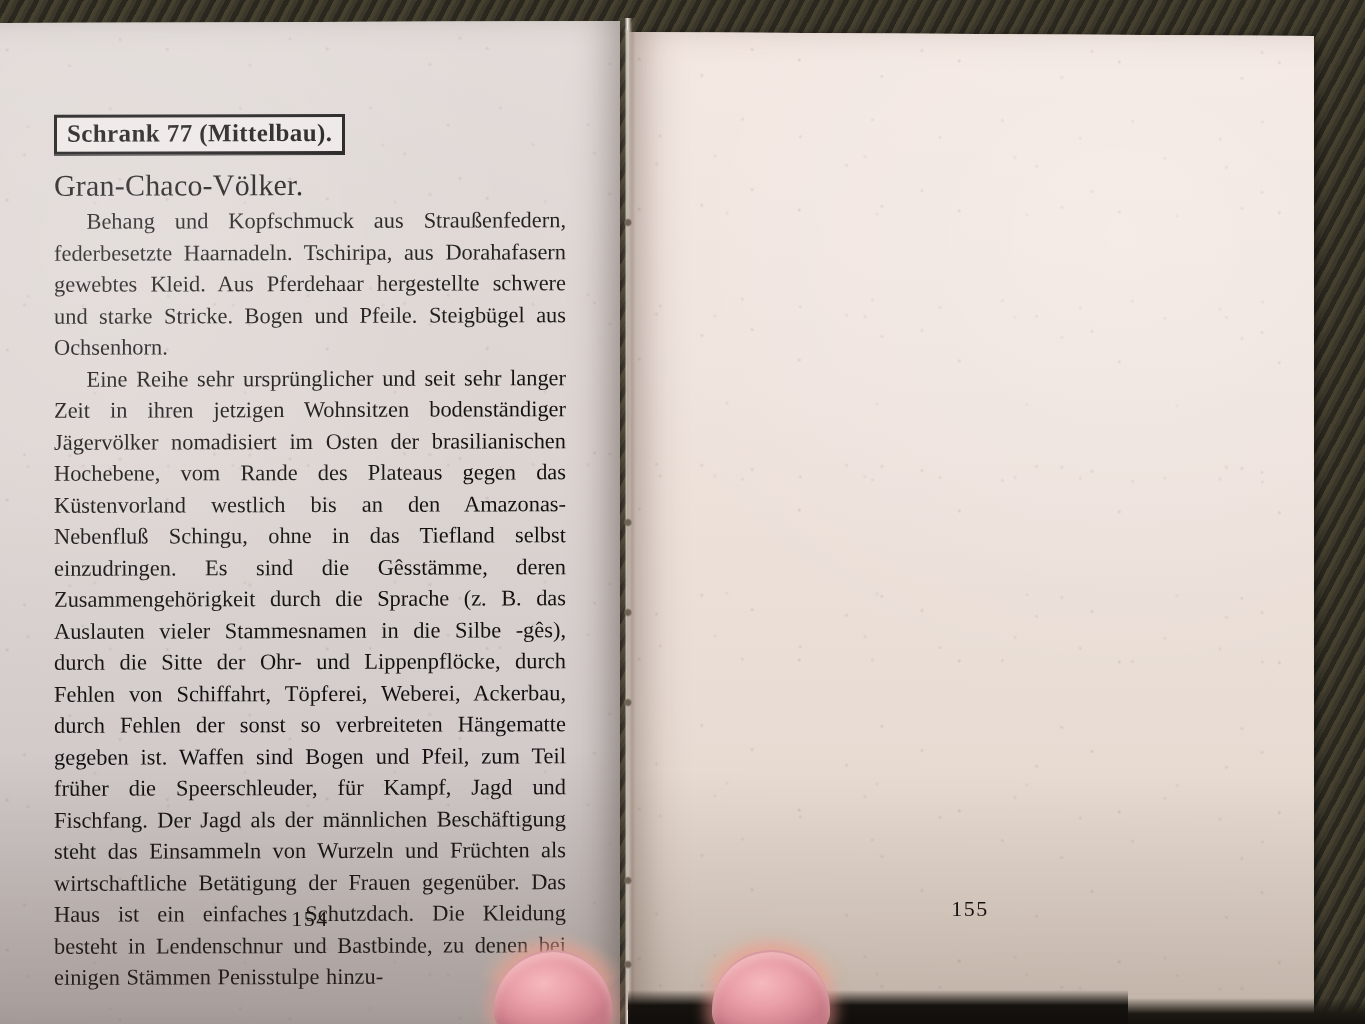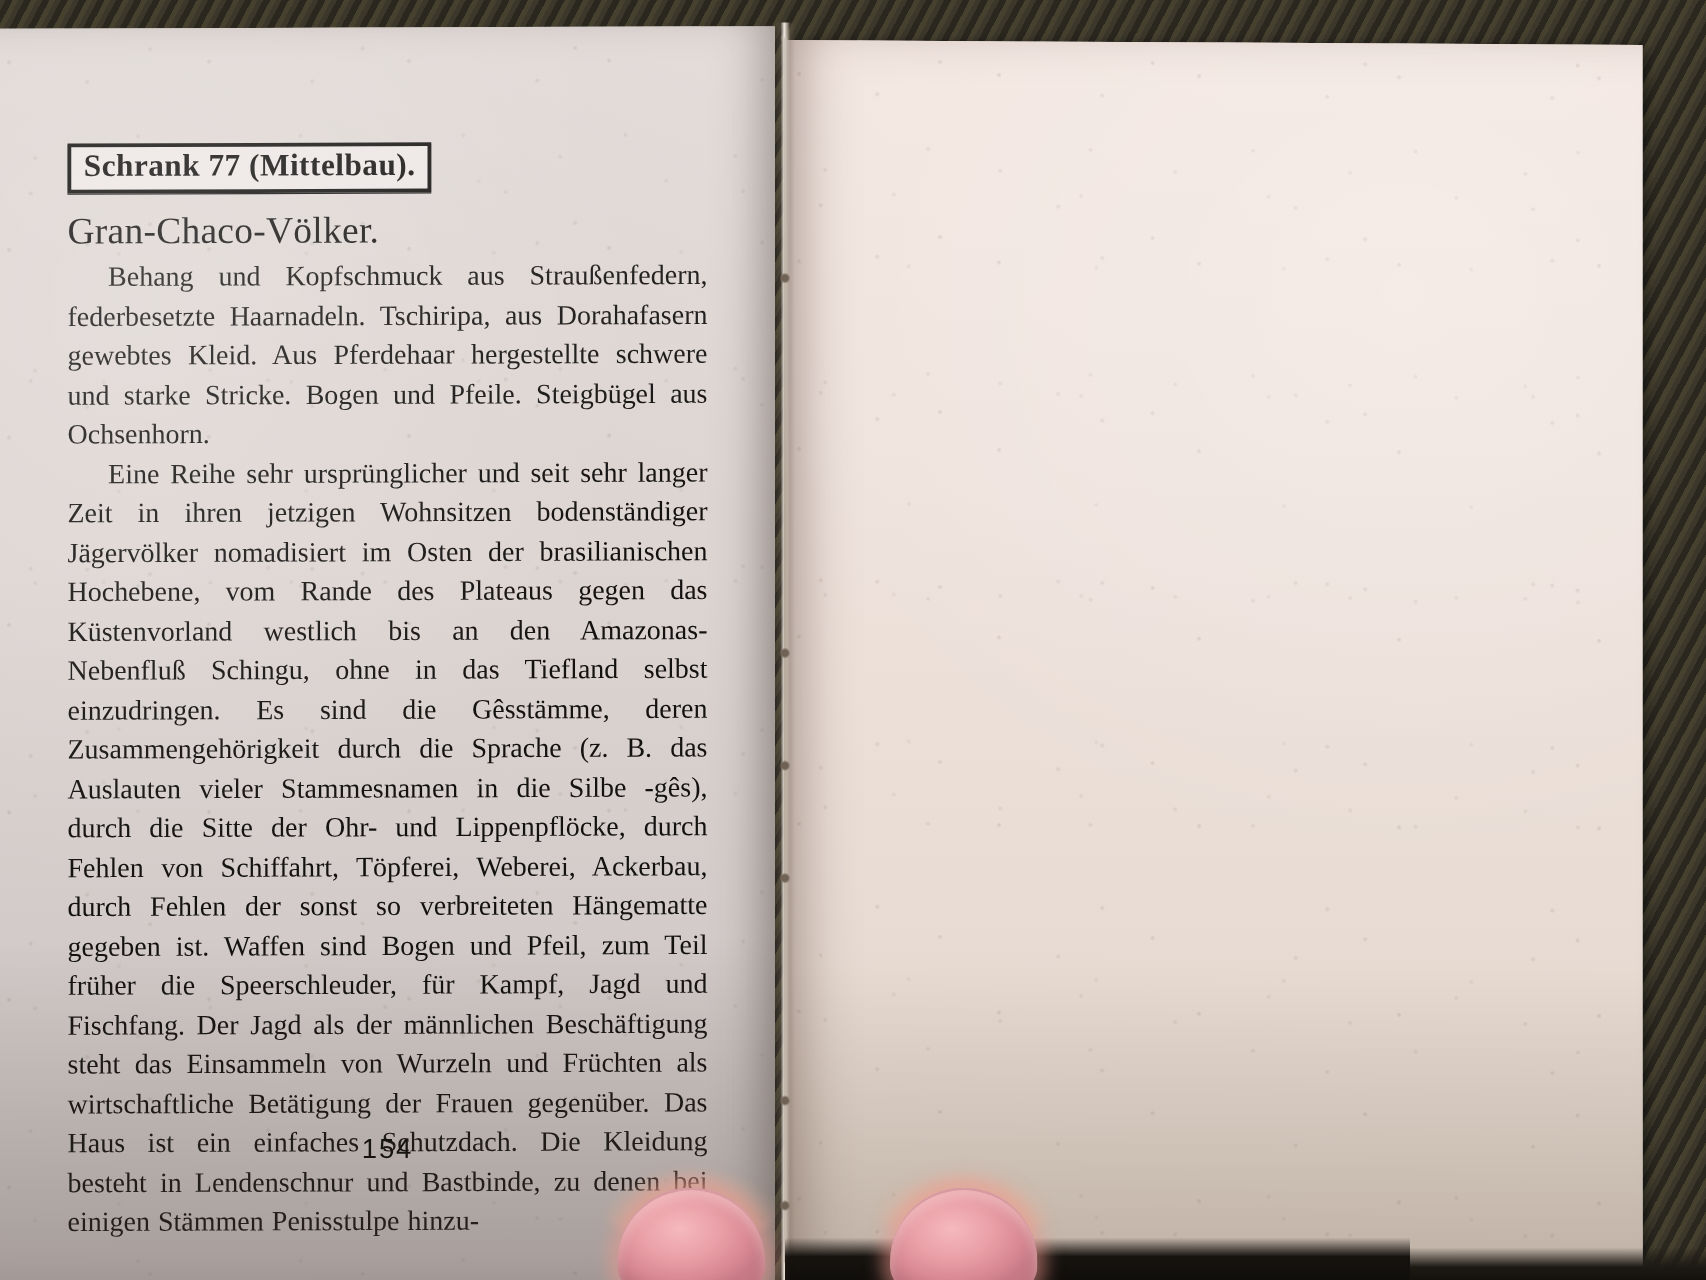--- a/index.html
+++ b/index.html
@@ -114,21 +114,21 @@
     font-size:22.4px;line-height:31.5px;
     color:#141211;
     text-align:justify;
     text-indent:1.45em;
     -webkit-hyphens:none;hyphens:none;
     word-spacing:.04em;
   }
 
   .folio{
     position:absolute;
-    font-family:Liberation Sans, sans-serif;
+    font-family:Liberation Serif, serif;
     font-size:22px;color:#17140f;letter-spacing:1.5px;
   }
   #folio-left{left:0;top:898px;width:620px;text-align:center;}
   #folio-right{left:640px;top:888px;width:660px;text-align:center;}
 
   
   .shade{position:absolute;inset:0;pointer-events:none;}
   #shade-left{
     background:
       linear-gradient(200deg, rgba(255,255,255,.16) 0%, rgba(255,255,255,0) 34%),
@@ -209,20 +209,21 @@
     <div id="gutter"></div>
     <div id="seam"></div>
     <div class="stitch" style="top:210px"></div>
     <div class="stitch" style="top:510px"></div>
     <div class="stitch" style="top:600px"></div>
     <div class="stitch" style="top:690px"></div>
     <div class="stitch" style="top:868px"></div>
     <div class="stitch" style="top:952px"></div>
 
     <div class="folio" id="folio-left">154</div>
+    <div class="folio" id="folio-right">155</div>
 
     <div id="bottom-dark"></div>
     <div id="bottom-dark2"></div>
 
     <div class="thumb" id="thumb-left">
       <div class="glow"></div>
       <div class="nail"></div>
     </div>
     <div class="thumb" id="thumb-right">
       <div class="glow"></div>

